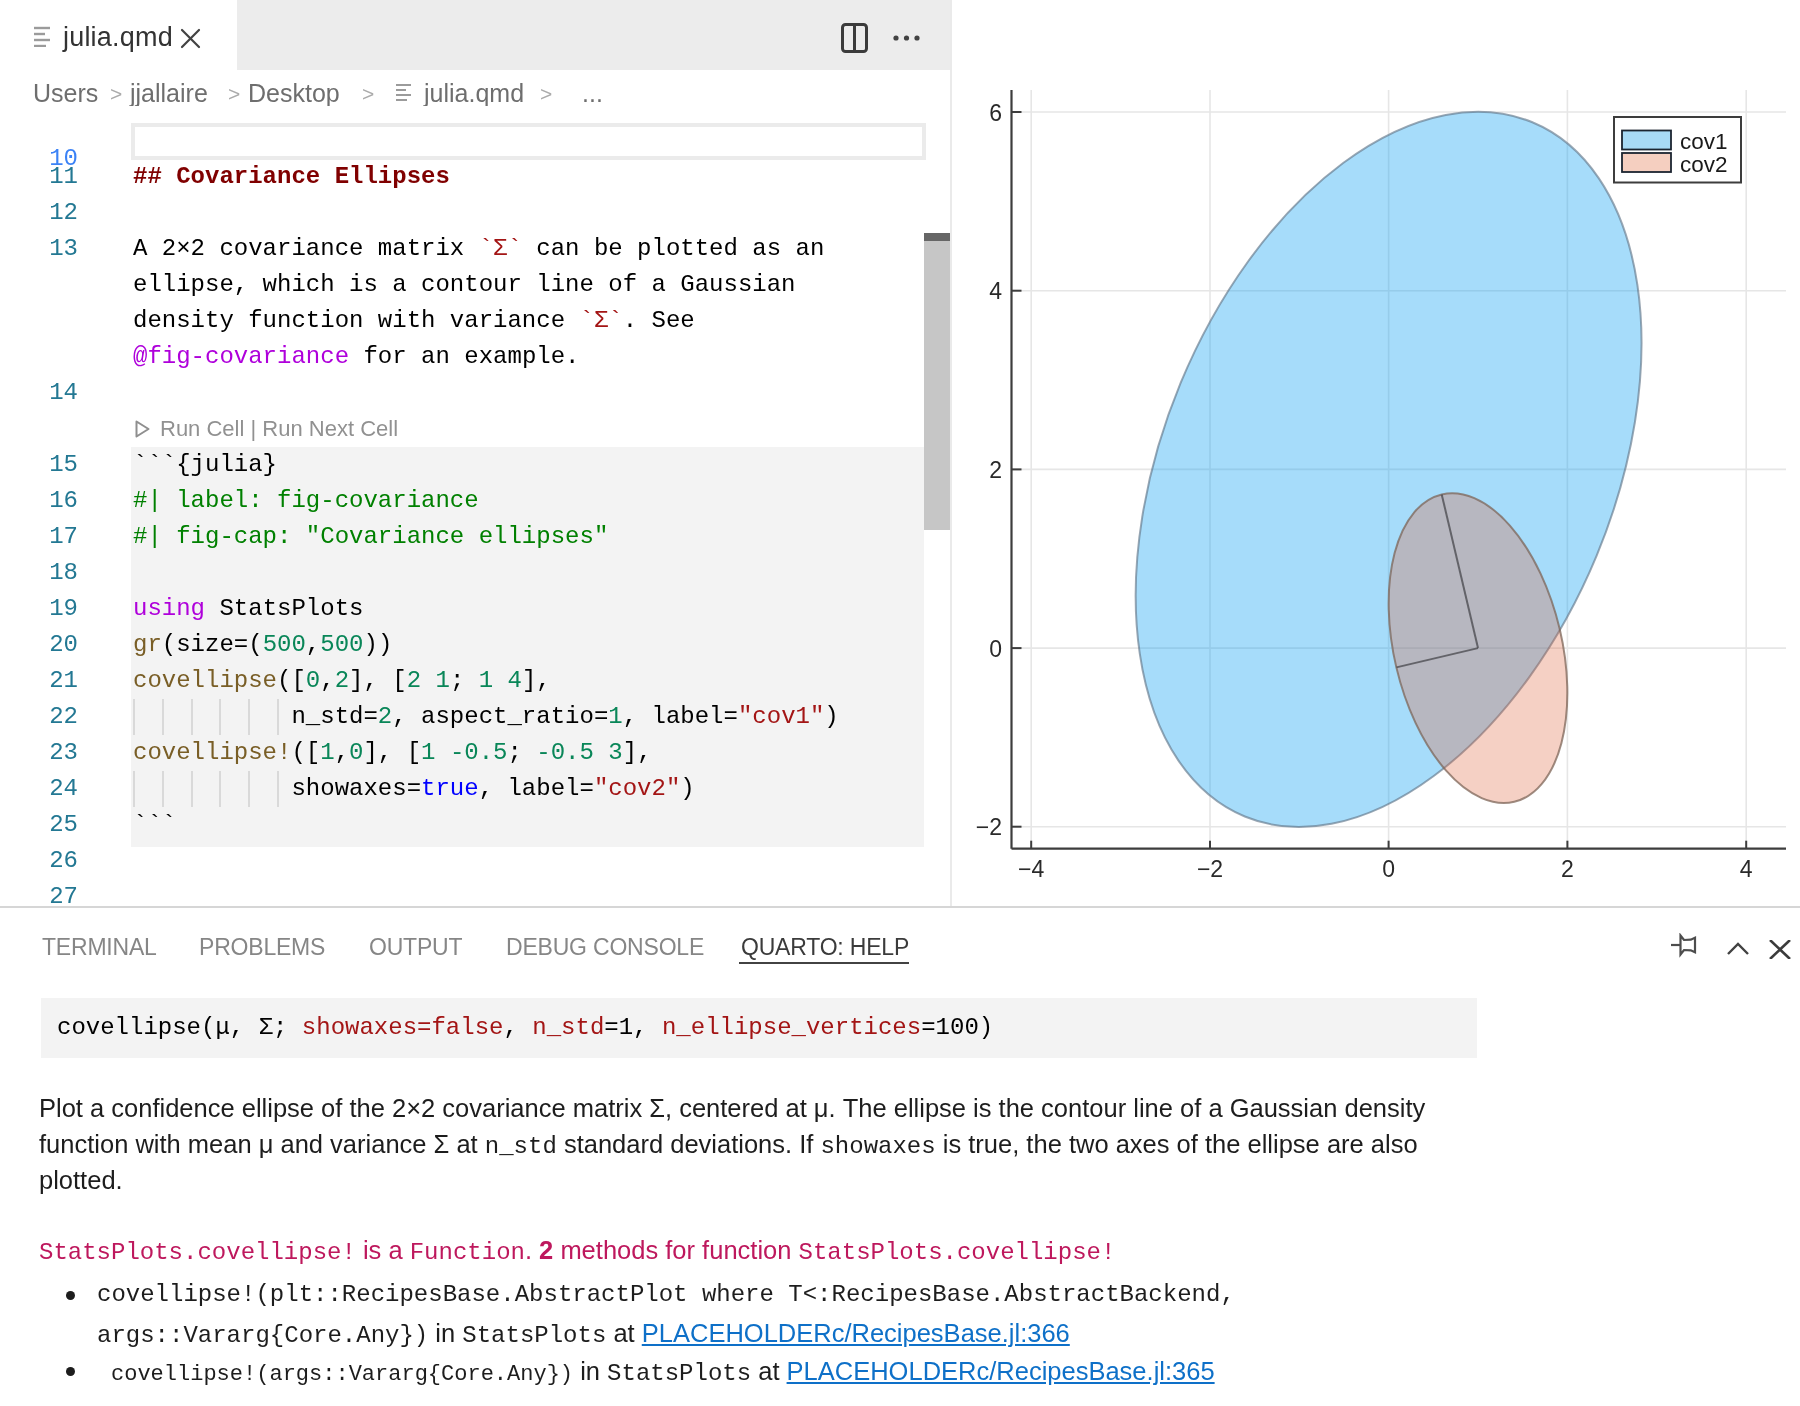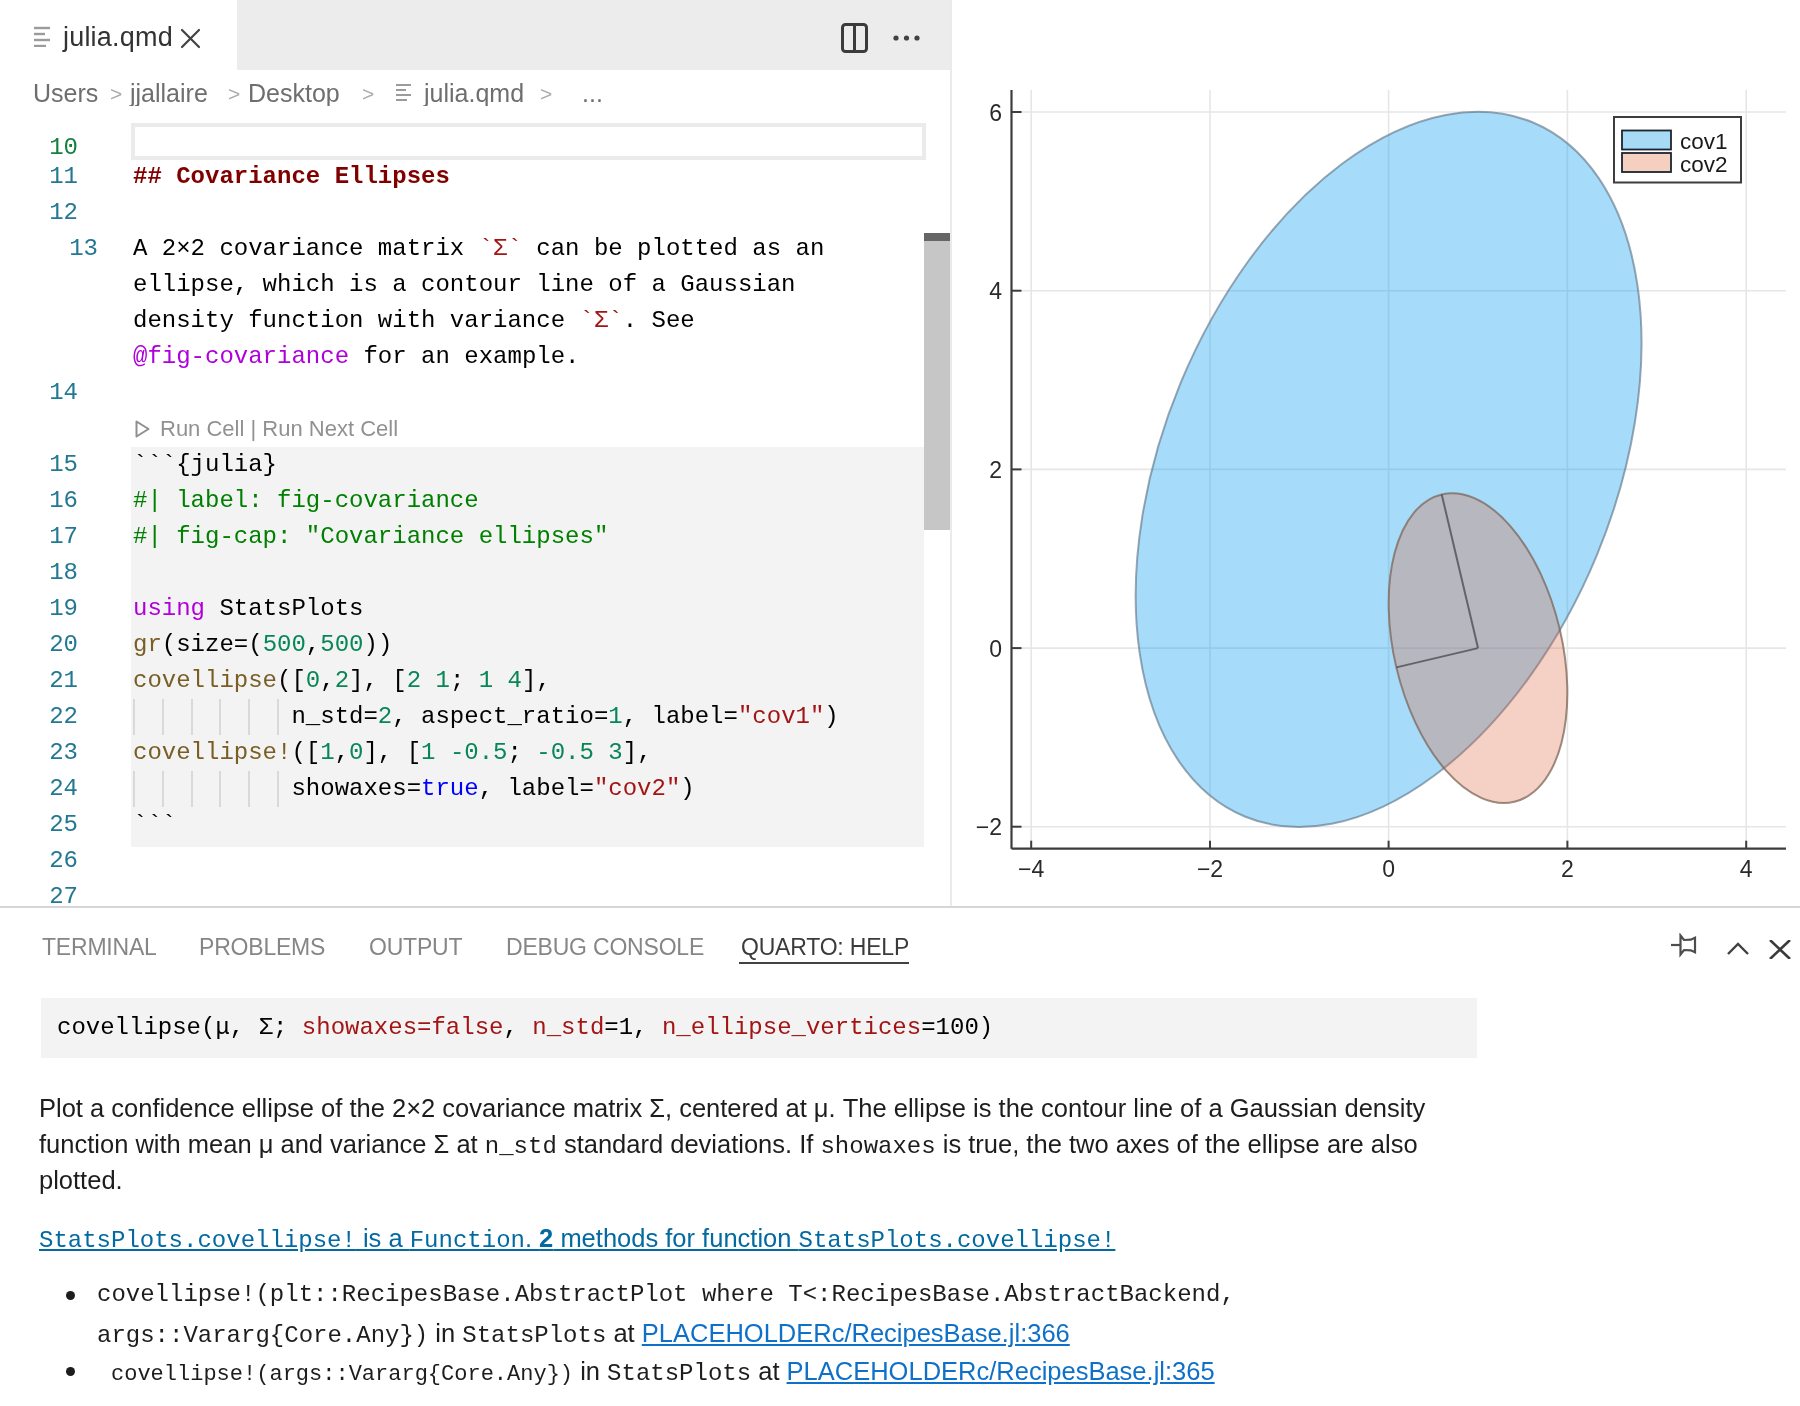--- a/index.html
+++ b/index.html
@@ -94,24 +94,24 @@
     <span style="left:582px;">...</span>
   </div>
   <div class="abs shadow-top"></div>
 
   <div class="abs" id="editor">
 
     <div class="abs" style="left:131px; top:341px; width:793px; height:400px; background:#f3f3f3;"></div>
 
     <div class="abs" style="left:131px; top:17px; width:795px; height:37px; border:4px solid #ebebeb; background:#fff;"></div>
 
-    <div class="ln" style="top:24px;  color:#15803d;padding-left:44px;">10</div>
+    <div class="ln" style="top:35px;  color:#3b82f6;padding-left:44px;">10</div>
     <div class="ln" style="top:53px;">11</div>
     <div class="ln" style="top:89px;">12</div>
-    <div class="ln" style="top:125px;margin-left:20px;">13</div>
+    <div class="ln" style="top:125px;">13</div>
     <div class="ln" style="top:269px;">14</div>
     <div class="ln" style="top:341px;">15</div>
     <div class="ln" style="top:377px;">16</div>
     <div class="ln" style="top:413px;">17</div>
     <div class="ln" style="top:449px;">18</div>
     <div class="ln" style="top:485px;">19</div>
     <div class="ln" style="top:521px;">20</div>
     <div class="ln" style="top:557px;">21</div>
     <div class="ln" style="top:593px;">22</div>
     <div class="ln" style="top:629px;padding-left:27px;">23</div>
@@ -251,21 +251,21 @@
         </g>
     </svg>
 
     <div class="abs" style="left:41px; top:90px; width:1436px; height:60px; background:#f3f3f3;"></div>
     <div class="abs mono pre" style="left:57px; top:90px; height:60px; line-height:60px; font-size:24px; color:#000;">covellipse(μ, Σ; <span style="color:#a31515;">showaxes=false</span>, <span style="color:#a31515;">n_std</span>=1, <span style="color:#a31515;">n_ellipse_vertices</span>=100)</div>
 
     <div class="abs pre" style="left:39px; top:182px; height:36px; line-height:36px; font-size:25.5px; color:#1d1d1d;">Plot a confidence ellipse of the 2×2 covariance matrix Σ, centered at μ. The ellipse is the contour line of a Gaussian density</div>
     <div class="abs pre" style="left:39px; top:218px; height:36px; line-height:36px; font-size:25.5px; color:#1d1d1d;">function with mean μ and variance Σ at <span class="mono" style="font-size:24px;">n_std</span> standard deviations. If <span class="mono" style="font-size:24px;">showaxes</span> is true, the two axes of the ellipse are also</div>
     <div class="abs pre" style="left:39px; top:254px; height:36px; line-height:36px; font-size:25.5px; color:#1d1d1d;">plotted.</div>
 
-    <div class="abs pre" style="left:39px; top:312px; height:36px; line-height:36px; font-size:25.5px; color:#0369a1;text-decoration:underline;"><span class="mono" style="font-size:24px;">StatsPlots.covellipse!</span> is a <span class="mono" style="font-size:24px;">Function</span>. <b>2</b> methods for function <span class="mono" style="font-size:24px;">StatsPlots.covellipse!</span></div>
+    <div class="abs pre" style="left:39px; top:324px; height:36px; line-height:36px; font-size:25.5px; color:#be185d;"><span class="mono" style="font-size:24px;">StatsPlots.covellipse!</span> is a <span class="mono" style="font-size:24px;">Function</span>. <b>2</b> methods for function <span class="mono" style="font-size:24px;">StatsPlots.covellipse!</span></div>
 
     <div class="abs" style="left:66px; top:383px; width:9px; height:9px; border-radius:50%; background:#1d1d1d;"></div>
     <div class="abs" style="left:66px; top:459px; width:9px; height:9px; border-radius:50%; background:#1d1d1d;"></div>
     <div class="abs mono pre" style="left:97px; top:369px; height:36px; line-height:36px; font-size:24px; color:#1d1d1d;">covellipse!(plt::RecipesBase.AbstractPlot where T&lt;:RecipesBase.AbstractBackend,</div>
     <div class="abs pre" style="left:97px; top:407px; height:36px; line-height:36px; font-size:25.5px; color:#1d1d1d;"><span class="mono" style="font-size:24px;">args::Vararg{Core.Any})</span> in <span class="mono" style="font-size:24px;">StatsPlots</span> at <span style="color:#0e70c8; text-decoration:underline;">PLACEHOLDERc/RecipesBase.jl:366</span></div>
     <div class="abs pre" style="left:97px; top:445px; height:36px; line-height:36px; font-size:25.5px; color:#1d1d1d;"><span class="mono" style="font-size:22px;margin-left:14px;">covellipse!(args::Vararg{Core.Any})</span> in <span class="mono" style="font-size:24px;">StatsPlots</span> at <span style="color:#0e70c8; text-decoration:underline;">PLACEHOLDERc/RecipesBase.jl:365</span></div>
   </div>
 
 </div>
 

